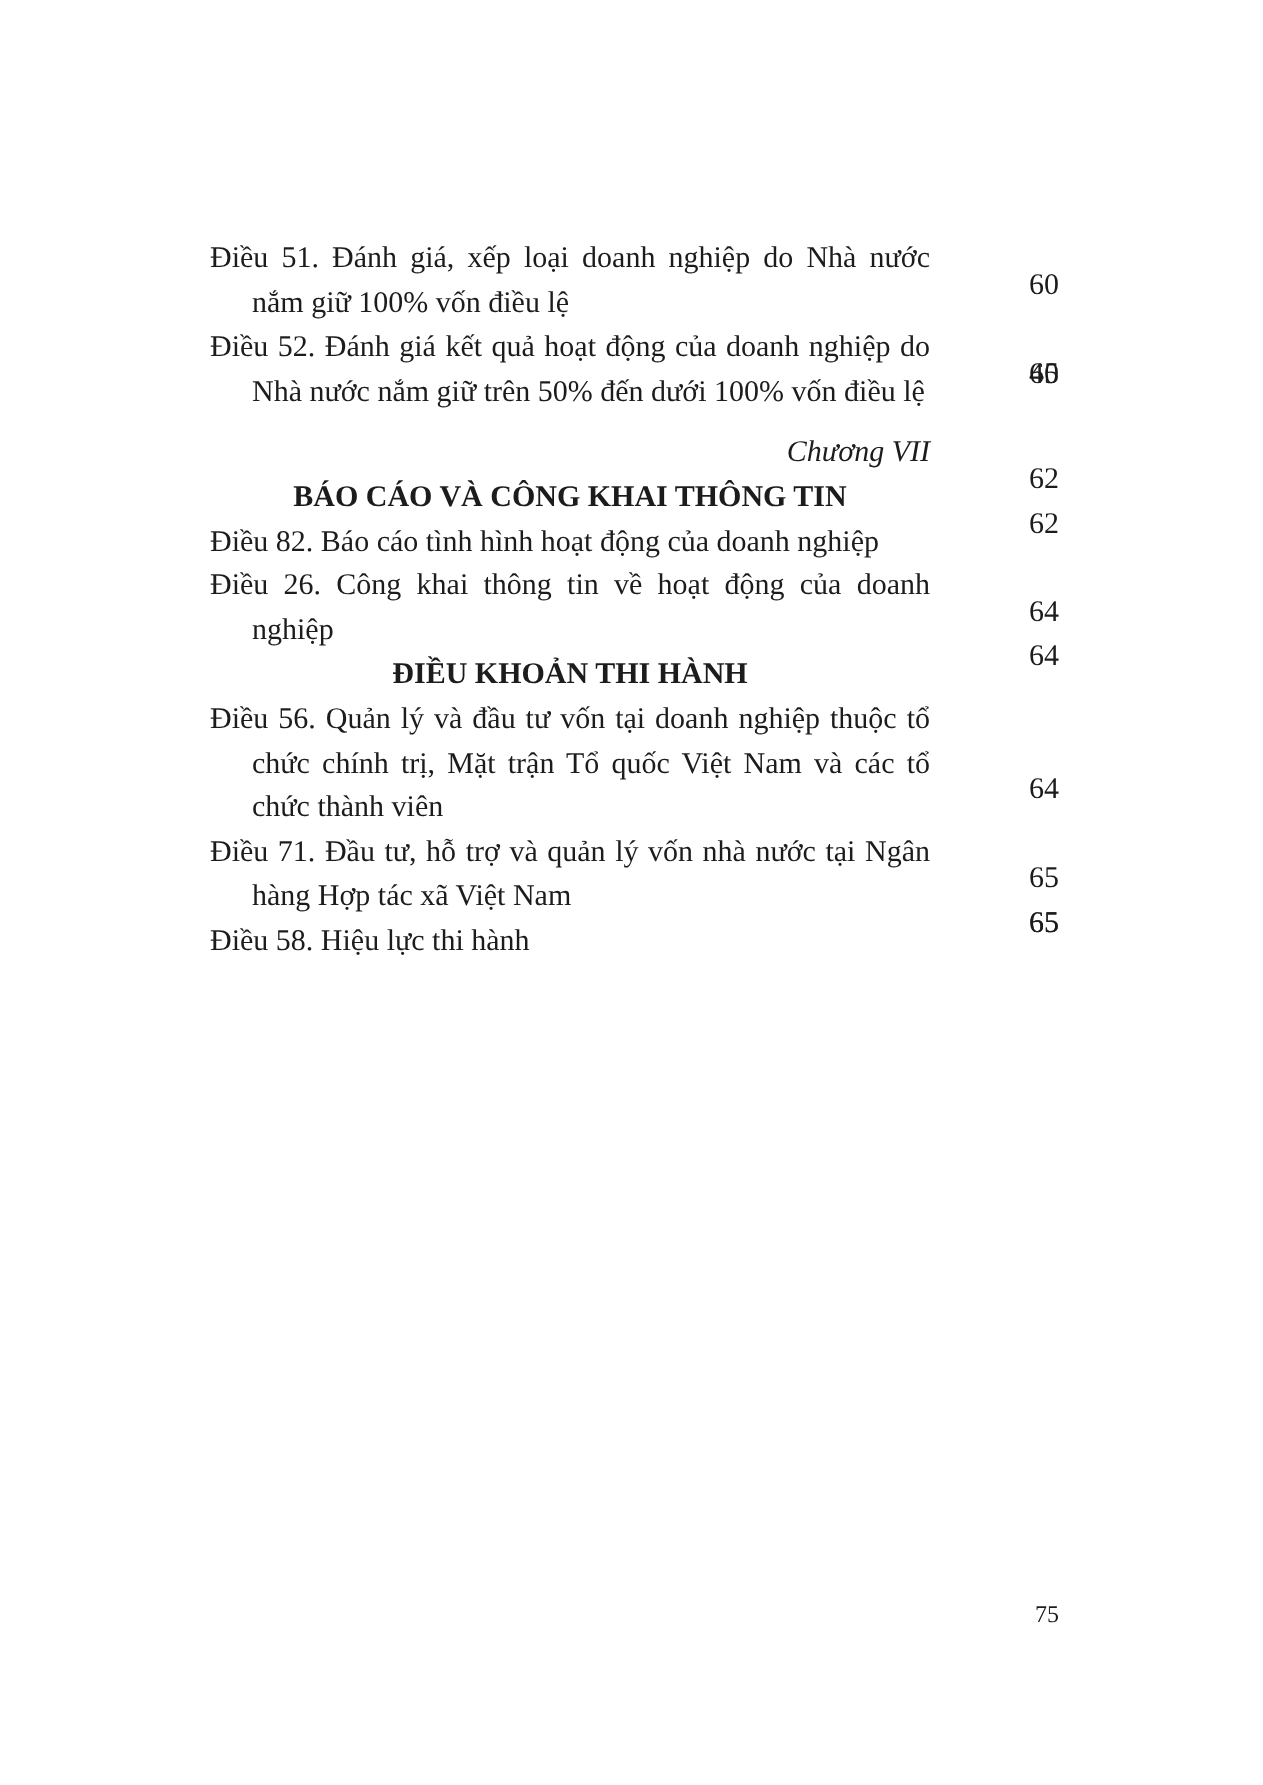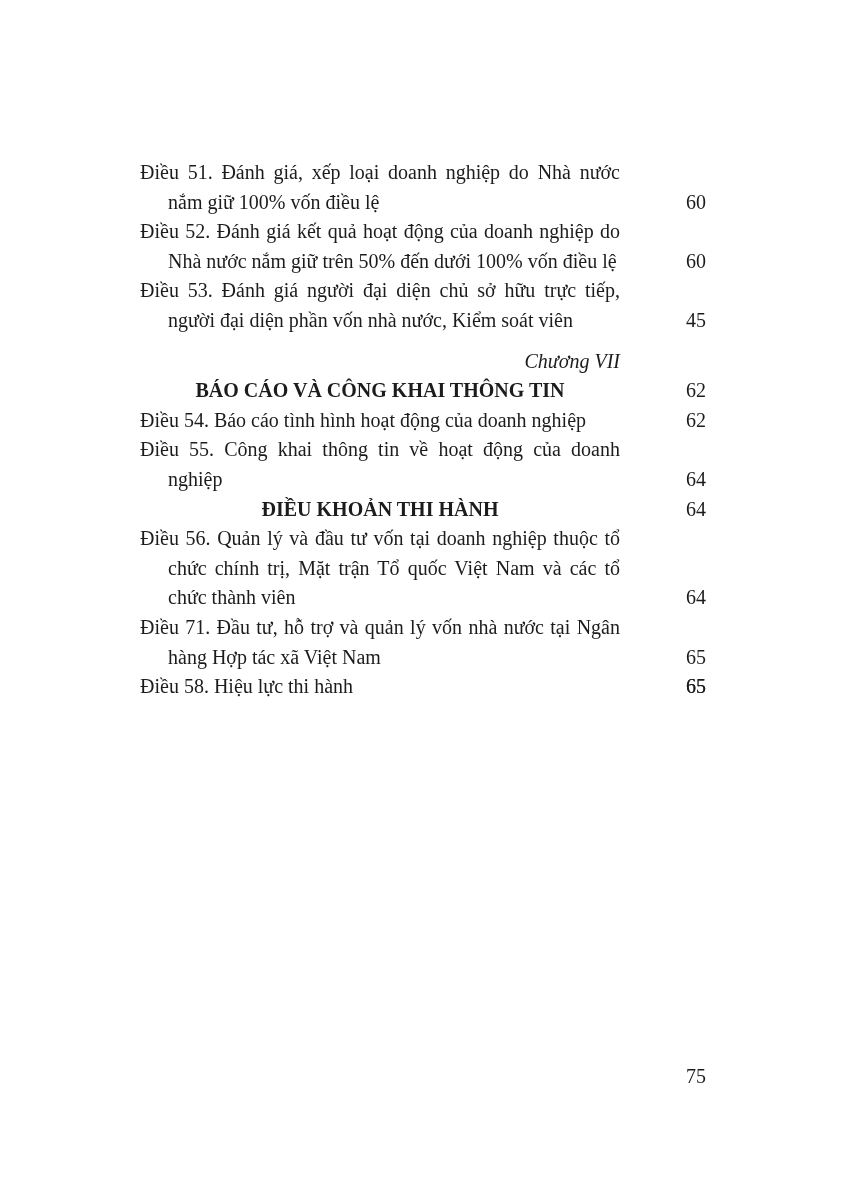--- a/index.html
+++ b/index.html
@@ -32,21 +32,21 @@
   .article .text {
     display: block;
     text-align: justify;
     padding-left: 28px;
     text-indent: -28px;
   }
 
   .pnum {
     position: absolute;
     right: 0;
-    bottom: 0;
+    bottom: 12px;
     line-height: 29.6px;
   }
 
   .chapter {
     font-style: italic;
     text-align: right;
     padding-right: 86px;
     margin-top: 11px;
   }
 
@@ -59,21 +59,21 @@
     font-weight: 700;
     text-align: center;
   }
 
   .footer-pnum {
     position: absolute;
     top: 1062px;
     left: 140px;
     width: 566px;
     text-align: right;
-    font-size: 20px;
+    font-size: 16px;
     line-height: 29.6px;
   }
 </style>
 </head>
 <body>
 
 <div class="page">
 
   <div class="toc">
 
@@ -81,38 +81,37 @@
       <span class="text">Điều 51. Đánh giá, xếp loại doanh nghiệp do Nhà nước nắm giữ 100% vốn điều lệ</span>
       <span class="pnum">60</span>
     </div>
 
     <div class="row article">
       <span class="text">Điều 52. Đánh giá kết quả hoạt động của doanh nghiệp do Nhà nước nắm giữ trên 50% đến dưới 100% vốn điều lệ</span>
       <span class="pnum">60</span>
     </div>
 
     <div class="row article">
-      <span class="text">Điều 53. Đánh giá người đại diện chủ sở hữu trực tiếp, người đại diện phần vốn nhà nước, Kiểm soát viên</span>
       <span class="pnum">45</span>
     </div>
 
     <div class="row chapter">Chương VII</div>
 
     <div class="row chapter-title">
       <span class="text">BÁO CÁO VÀ CÔNG KHAI THÔNG TIN</span>
       <span class="pnum">62</span>
     </div>
 
     <div class="row article">
-      <span class="text">Điều 54. Báo cáo tình hình hoạt động của doanh nghiệp</span>
+      <span class="text">Điều 82. Báo cáo tình hình hoạt động của doanh nghiệp</span>
       <span class="pnum">62</span>
     </div>
 
     <div class="row article">
-      <span class="text">Điều 55. Công khai thông tin về hoạt động của doanh nghiệp</span>
+      <span class="text">Điều 26. Công khai thông tin về hoạt động của doanh nghiệp</span>
       <span class="pnum">64</span>
     </div>
 
 
     <div class="row chapter-title">
       <span class="text">ĐIỀU KHOẢN THI HÀNH</span>
       <span class="pnum">64</span>
     </div>
 
     <div class="row article">

